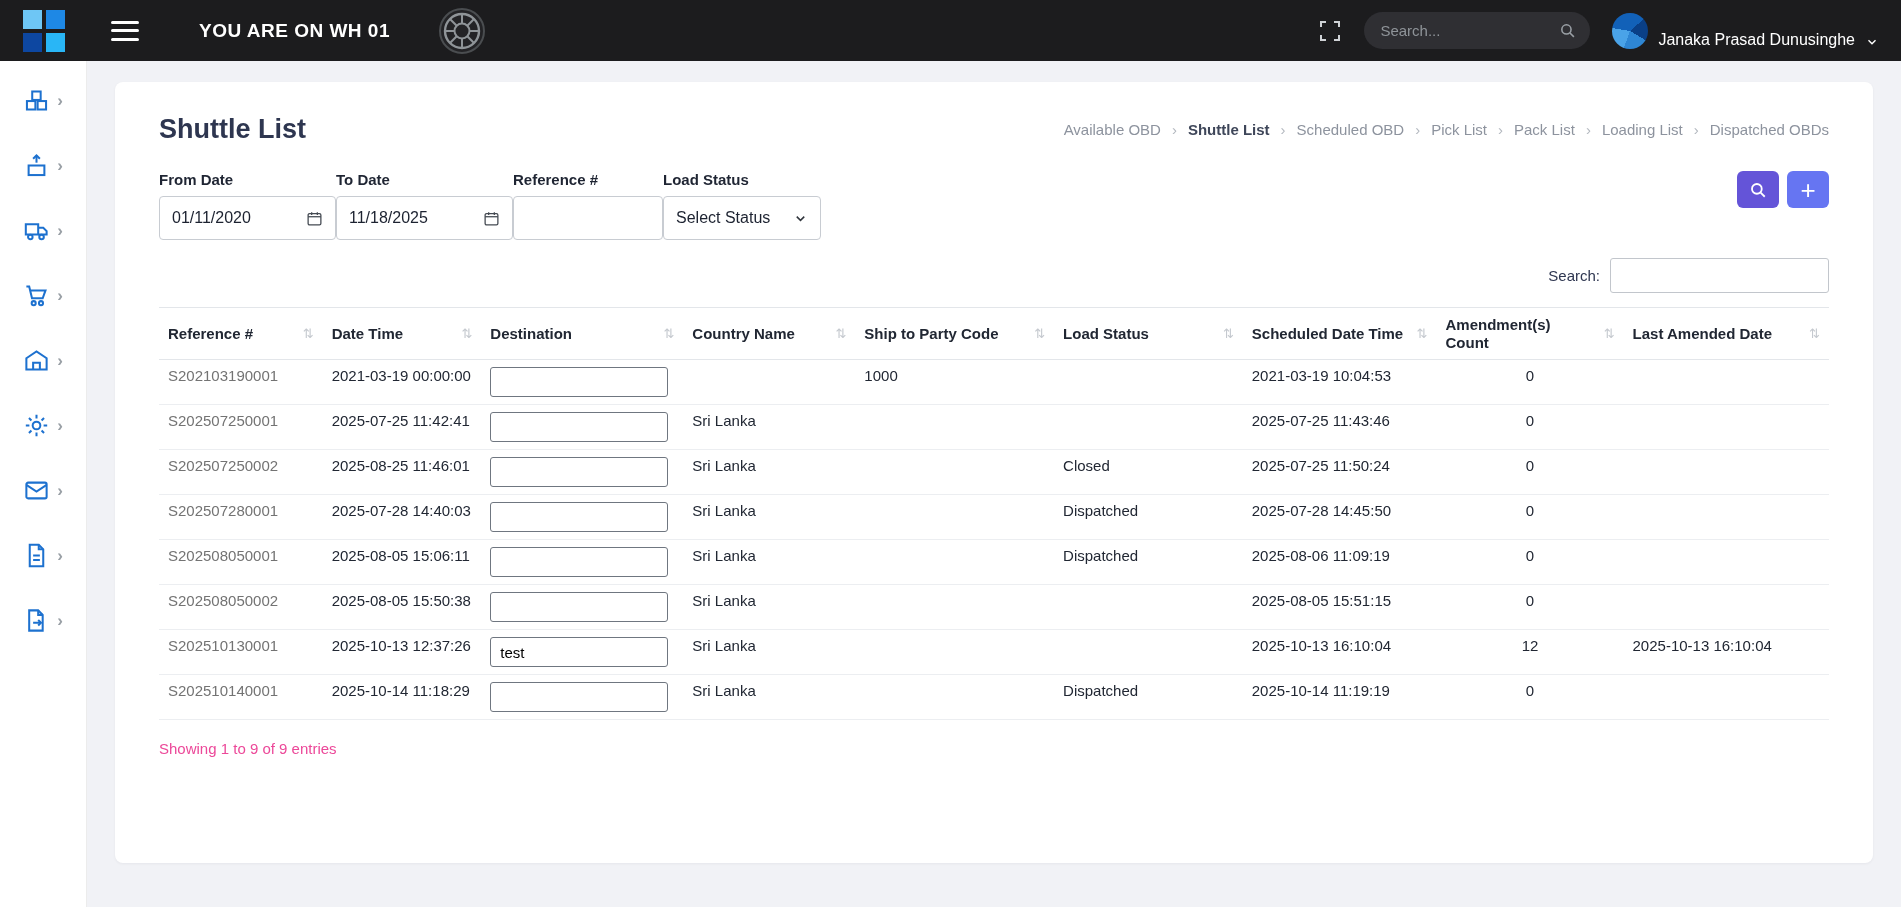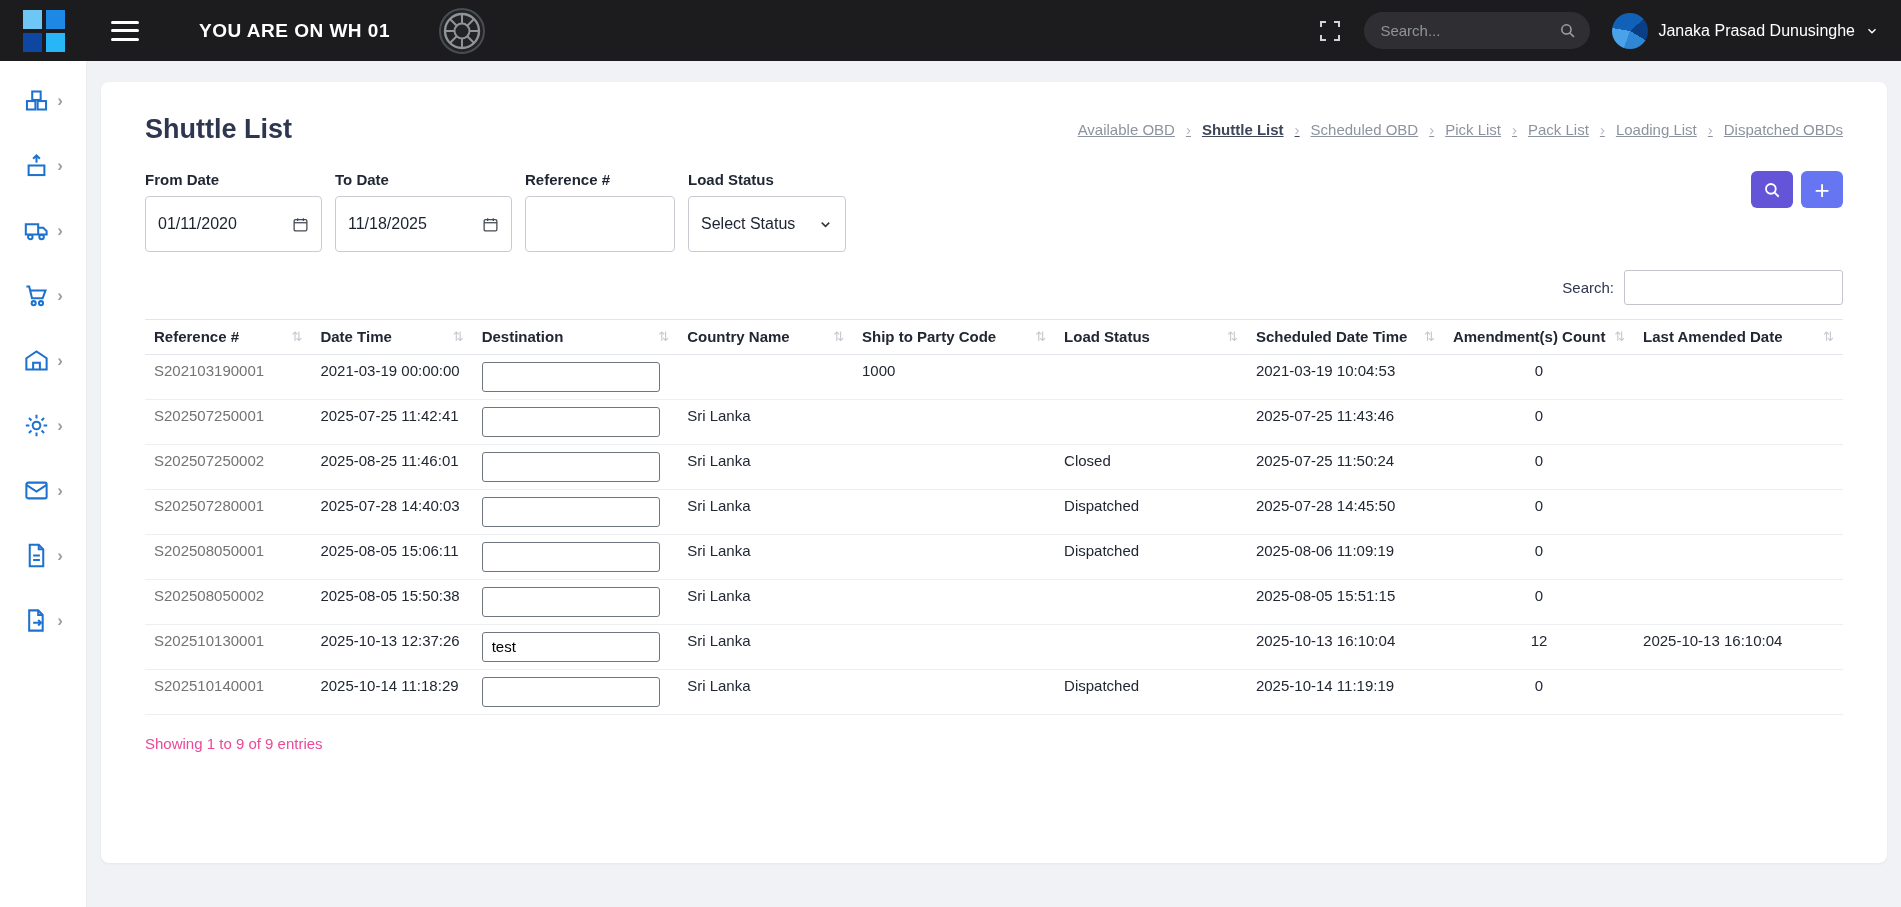--- a/index.html
+++ b/index.html
@@ -15,47 +15,47 @@
   .hamburger { margin-left:24px; width:28px; height:20px; display:flex; flex-direction:column; justify-content:space-between; cursor:pointer; }
   .hamburger span { display:block; height:3px; border-radius:2px; background:#ffffff; }
   .banner { margin-left:60px; font-size:19px; font-weight:700; letter-spacing:.5px; white-space:nowrap; }
   .emblem { margin-left:48px; width:48px; height:48px; flex:none; }
   .top-right { margin-left:auto; display:flex; align-items:center; gap:22px; padding-right:22px; }
   .fs-icon { width:24px; height:24px; cursor:pointer; }
   .top-search { display:flex; align-items:center; background:#2f2f33; border-radius:19px; height:37px; width:226px; padding:0 14px; }
   .top-search input { flex:1; min-width:0; background:transparent; border:none; outline:none; color:#ffffff; font-size:15px; font-family:inherit; }
   .top-search input::placeholder { color:#8f9499; }
   .top-search svg { flex:none; }
-  .user { display:flex; align-items:center; gap:10px; cursor:pointer; }
+  .user { display:flex; align-items:flex-end; gap:10px; cursor:pointer; }
   .avatar { width:36px; height:36px; border-radius:50%; flex:none;
             background:conic-gradient(from 200deg,#4aa3e8 0 22%, #1261b8 22% 58%, #0a3f86 58% 78%, #2e86d4 78% 100%); }
   .user-name { font-size:16px; color:#fff; white-space:nowrap; }
   
   .shell { display:flex; height:846px; }
   .sidebar { width:87px; flex:none; background:#ffffff; border-right:1px solid #ececec;
              display:flex; flex-direction:column; align-items:center; padding-top:26px; gap:38px; }
   .side-item { display:flex; align-items:center; gap:7px; cursor:pointer; }
   .s-icon { width:27px; height:27px; }
   .side-chev { color:#9aa0a6; font-size:17px; line-height:1; font-weight:600; }
-  .main { flex:1; padding:21px 14px 0; min-width:0; }
+  .main { flex:1; padding:21px 28px 0; min-width:0; }
   
   .card { background:#fff; border-radius:8px; padding:32px 44px 36px; min-height:781px;
           box-shadow:0 1px 3px rgba(20,20,40,.05); }
   .card-head { display:flex; justify-content:space-between; align-items:center; }
   .page-title { margin:0; font-size:27px; font-weight:700; color:#2e3650; }
   .breadcrumb { display:flex; align-items:center; font-size:15px; color:#8d939e; white-space:nowrap; }
-  .crumb { cursor:pointer;text-decoration:underline; }
+  .crumb { cursor:pointer; }
   .crumb.active { color:#3e4659; font-weight:700; }
   .crumb::after { content:"›"; color:#b3b8bf; font-weight:400; margin:0 11px; }
   .crumb:last-child::after { content:none; }
   
-  .filters { display:flex; gap:13px; margin-top:26px; align-items:flex-start; }
+  .filters { display:flex; margin-top:26px; align-items:flex-start; }
   .fgroup { display:flex; flex-direction:column; }
   .flabel { font-size:15px; font-weight:700; color:#1f2533; margin-bottom:8px; }
-  .fbox { height:56px; border:1px solid #c8ccd2; border-radius:4px; background:#fff;
+  .fbox { height:44px; border:1px solid #c8ccd2; border-radius:4px; background:#fff;
           display:flex; align-items:center; padding:0 12px; font-size:16px; color:#1c2230; }
   .fbox.date { width:177px; justify-content:space-between; cursor:pointer; }
   input.fbox { width:150px; outline:none; font-family:inherit; }
   .select-box { width:158px; justify-content:space-between; cursor:pointer; }
   .actions { margin-left:auto; display:flex; gap:8px; }
   .btn { width:42px; height:37px; border:none; border-radius:6px; display:flex; align-items:center;
          justify-content:center; cursor:pointer; color:#fff; padding:0; }
   .btn.search { background:#6454d8; }
   .btn.add { background:#6675f2; font-size:26px; font-weight:400; line-height:1; font-family:inherit; }
   

